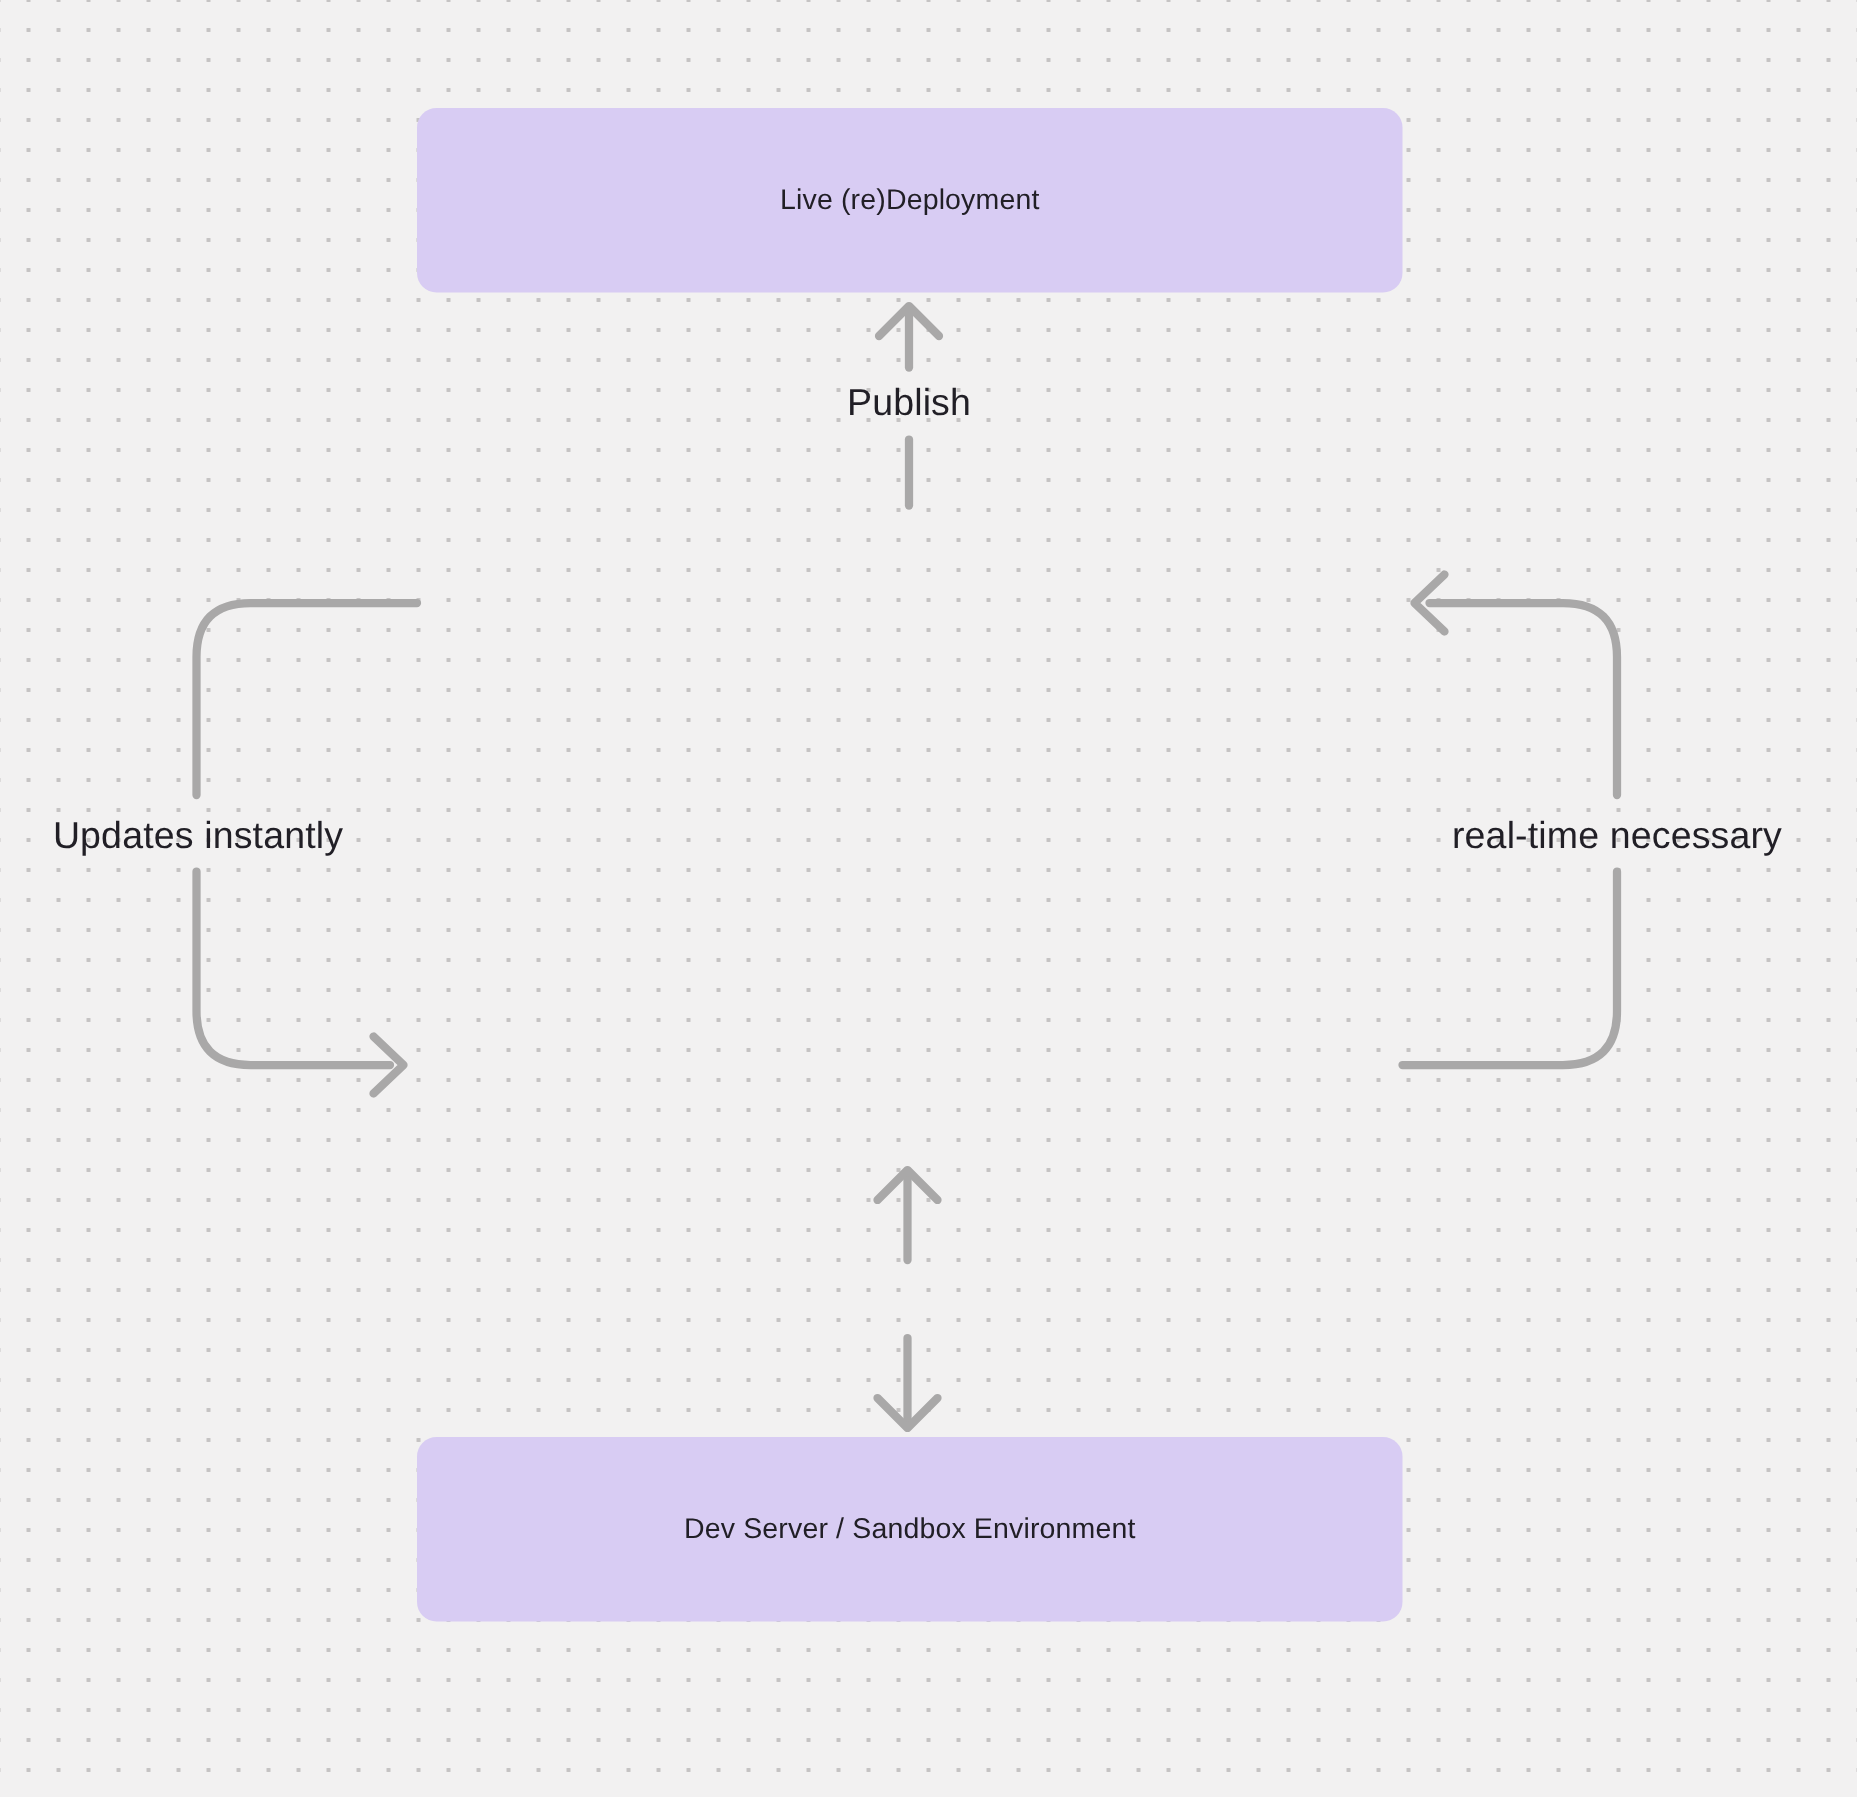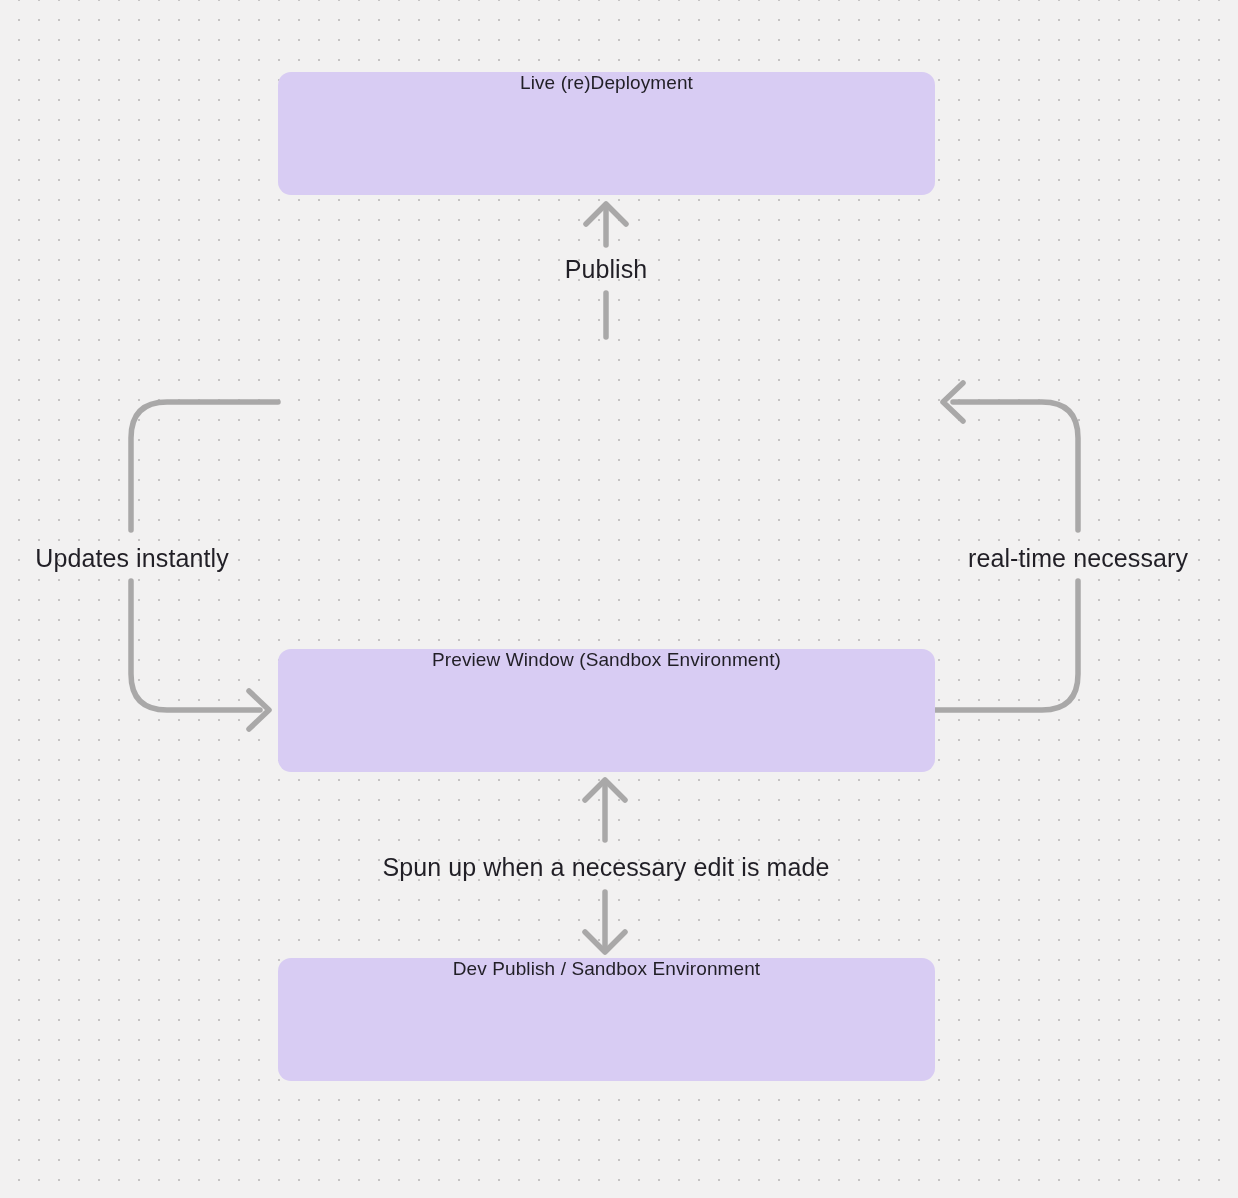--- a/index.html
+++ b/index.html
@@ -38,20 +38,21 @@
     stroke-linejoin: round;
   }
   .node {
     position: absolute;
     left: 278px;
     width: 657px;
     height: 123px;
     background: var(--node-fill);
     border-radius: 13px;
     display: flex;
+    align-items: center;
     justify-content: center;
     text-align: center;
     font-size: 19px;
     letter-spacing: 0.1px;
     color: var(--text);
   }
   .node-1 { top: 72px; }
   .node-2 { top: 340px; }
   .node-3 { top: 649px; }
   .node-4 { top: 958px; }
@@ -97,25 +98,21 @@
       <path d="M605 840 L605 784"></path>
       <path d="M585 800 L605 780 L625 800"></path>
       <path d="M605 892 L605 948"></path>
       <path d="M585 932 L605 952 L625 932"></path>
     </g>
   </svg>
 
   <div class="node node-1">
     <span>Live (re)Deployment</span>
   </div>
-  <div class="node node-3">
-    <span>Preview Window (Sandbox Environment)</span>
-  </div>
   <div class="node node-4">
-    <span>Dev Publish / Sandbox Environment</span>
+    <span>Dev Server / Sandbox Environment</span>
   </div>
 
   <div class="edge-label label-publish">Publish</div>
   <div class="edge-label label-updates">Updates instantly</div>
   <div class="edge-label label-feedback">real-time necessary</div>
-  <div class="edge-label label-spun">Spun up when a necessary edit is made</div>
 
 </div>
 
 </body></html>

